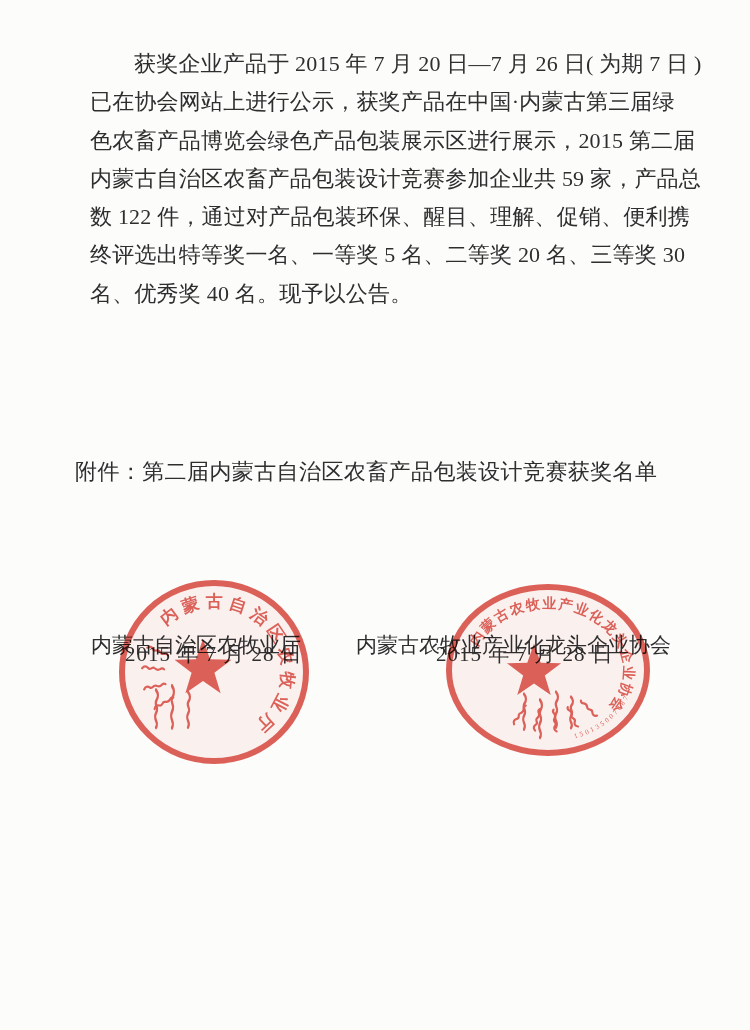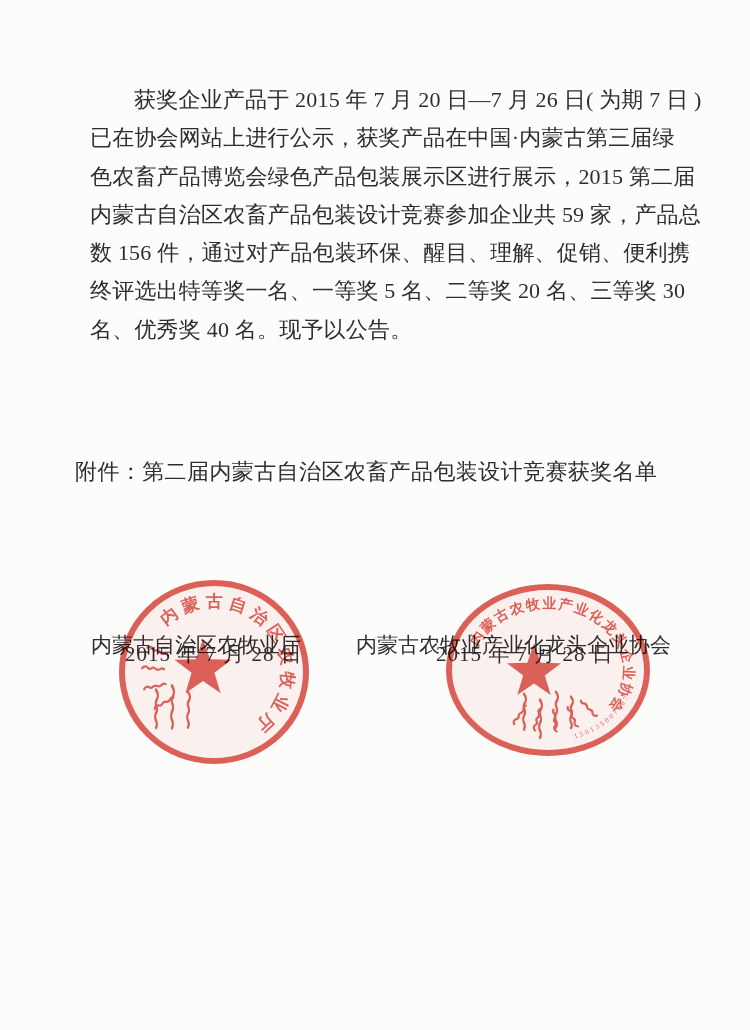--- a/index.html
+++ b/index.html
@@ -15,21 +15,21 @@
     color:var(--text);
   }
   .page{position:absolute;inset:0;}
   
   .paragraph{
     position:absolute;left:90px;top:45px;width:604px;
     font-size:22px;line-height:38.3px;letter-spacing:0.2px;
     white-space:nowrap;
   }
   .para-line{height:38.3px;}
-  .para-line.indent{padding-left:44px;margin-top:36px;}
+  .para-line.indent{padding-left:44px;}
   
   .attachment{
     position:absolute;left:75px;top:453px;
     font-size:22px;line-height:38px;white-space:nowrap;letter-spacing:0.4px;
   }
   
   .sig-org{position:absolute;top:626px;font-size:21px;line-height:38px;white-space:nowrap;}
   .sig-date{position:absolute;top:635px;font-size:21px;line-height:38px;white-space:nowrap;letter-spacing:1px;}
   .sig-org.left{left:91px;}
   .sig-date.left{left:125px;}
@@ -48,21 +48,21 @@
 </head>
 <body>
 
 <div class="page">
 
   <div class="paragraph">
     <div class="para-line indent">获奖企业产品于 2015 年 7 月 20 日—7 月 26 日( 为期 7 日 )</div>
     <div class="para-line">已在协会网站上进行公示，获奖产品在中国·内蒙古第三届绿</div>
     <div class="para-line">色农畜产品博览会绿色产品包装展示区进行展示，2015 第二届</div>
     <div class="para-line">内蒙古自治区农畜产品包装设计竞赛参加企业共 59 家，产品总</div>
-    <div class="para-line">数 156 件，通过对产品包装环保、醒目、理解、促销、便利携</div>
+    <div class="para-line">数 122 件，通过对产品包装环保、醒目、理解、促销、便利携</div>
     <div class="para-line">终评选出特等奖一名、一等奖 5 名、二等奖 20 名、三等奖 30</div>
     <div class="para-line">名、优秀奖 40 名。现予以公告。</div>
   </div>
 
   <div class="attachment">附件：第二届内蒙古自治区农畜产品包装设计竞赛获奖名单</div>
 
   <div class="sig-org left">内蒙古自治区农牧业厅</div>
   <div class="sig-date left">2015 年 7 月 28 日</div>
 
   <div class="sig-org right">内蒙古农牧业产业化龙头企业协会</div>

